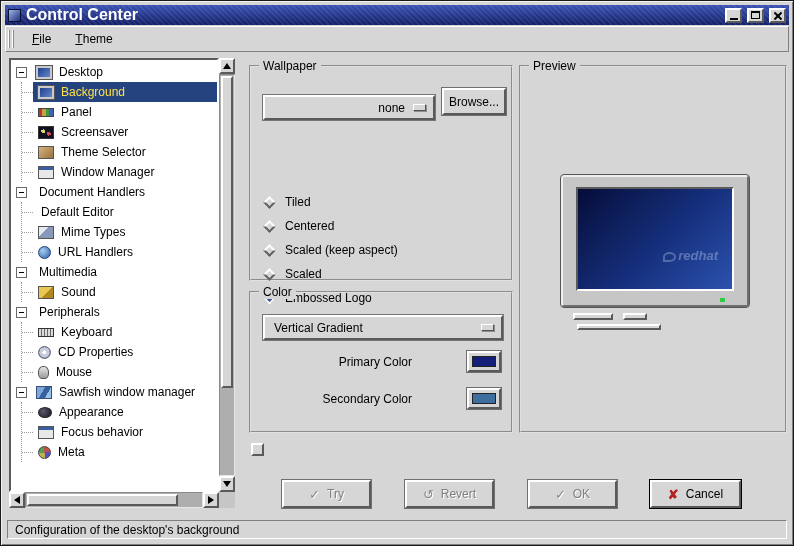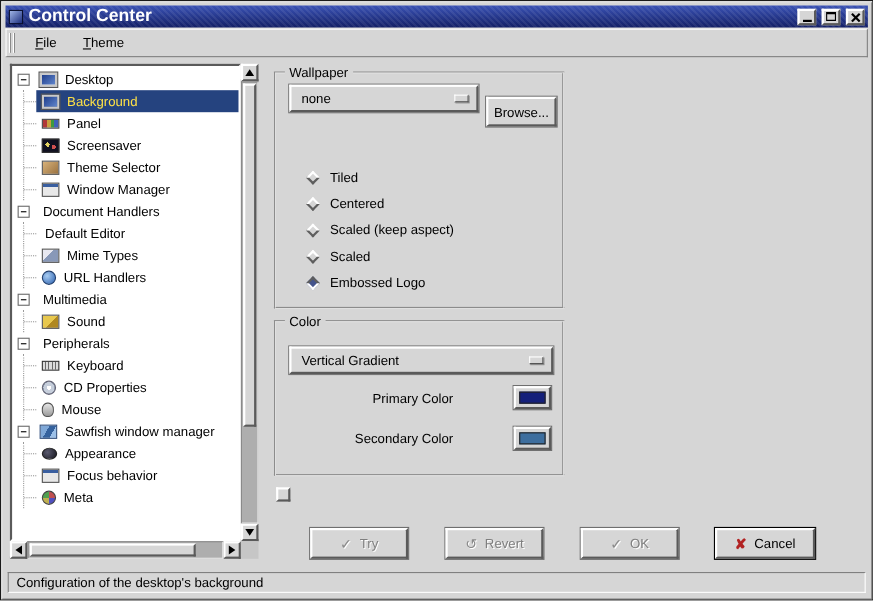--- a/index.html
+++ b/index.html
@@ -104,21 +104,21 @@
   .optionmenu { position:absolute; height:25px; background:#d6d6d6; border:2px solid;
                 border-color:#ffffff #5a5a5a #5a5a5a #ffffff; box-shadow:0 0 0 1px #767676;
                 display:flex; align-items:center; padding:0 28px 0 9px; cursor:default; }
   .om-ind { position:absolute; right:7px; top:50%; margin-top:-4px; width:13px; height:7px; background:#d6d6d6;
             border:1px solid; border-color:#ffffff #555 #555 #ffffff; box-shadow:1px 1px 0 #8d8d8d; }
   .push { background:#d6d6d6; border:2px solid; border-color:#ffffff #5a5a5a #5a5a5a #ffffff;
           box-shadow:0 0 0 1px #6f6f6f; display:flex; align-items:center; justify-content:center; cursor:default; }
   .browse-btn { position:absolute; left:191px; top:21px; width:64px; height:27px; }
 
   
-  .radio-row { position:absolute; left:27px; height:16px; display:flex; align-items:center; gap:11px; }
+  .radio-row { position:absolute; left:12px; height:16px; display:flex; align-items:center; gap:11px;margin-top:41px; }
   .radio { width:9px; height:9px; flex:none; transform:rotate(45deg); background:#d6d6d6;
            border:2px solid; border-color:#ffffff #5e5e5e #5e5e5e #ffffff; margin-left:2px; }
   .radio.checked { border-color:#5e5e5e #ffffff #ffffff #5e5e5e; background:#44548c; }
 
   
   .color-row { position:absolute; left:12px; right:10px; display:flex; justify-content:flex-end; align-items:center; gap:55px; }
   .color-btn { width:34px; height:21px; padding:3px; }
   .color-fill { width:100%; height:100%; border:1px solid #222; }
 
   
@@ -357,21 +357,21 @@
         </span>
       <span class="sb-btn raised">
           <span class="tri-right"></span>
         </span>
     </div>
     <div class="corner"></div>
   </div>
 
   <div class="frame f-wallpaper">
     <span class="legend">Wallpaper</span>
-    <div class="optionmenu" style="left:12px; top:10px; width:172px;">
+    <div class="optionmenu" style="left:12px; top:28px; width:172px;justify-content:flex-end;">
       <span>none</span>
       <span class="om-ind"></span>
     </div>
     <div class="push browse-btn">
       <span>Browse...</span>
     </div>
 
     <div class="radio-row" style="top:86px;">
       <span class="radio"></span>
       <span>Tiled</span>
@@ -407,20 +407,32 @@
       </span>
     </div>
     <div class="color-row" style="top:95px;">
       <span>Secondary Color</span>
       <span class="push color-btn">
         <span class="color-fill" style="background: rgb(61, 110, 158);"></span>
       </span>
     </div>
   </div>
 
+  <div class="frame f-preview">
+    <span class="legend">Preview</span>
+    <div class="monitor">
+      <div class="screen">
+        <span class="rh-logo"><span class="rh-swirl"></span><span>redhat</span></span>
+      </div>
+      <span class="led"></span>
+    </div>
+    <span class="raised mon-bar1"></span>
+    <span class="raised mon-bar2"></span>
+    <span class="raised mon-kbd"></span>
+  </div>
 
   <div class="check-row">
     <span class="checkbox"></span>
   </div>
 
   <div class="push btn b-try disabled">
     <span class="bicon">✓</span>
     <span>Try</span>
   </div>
   <div class="push btn b-revert disabled">

